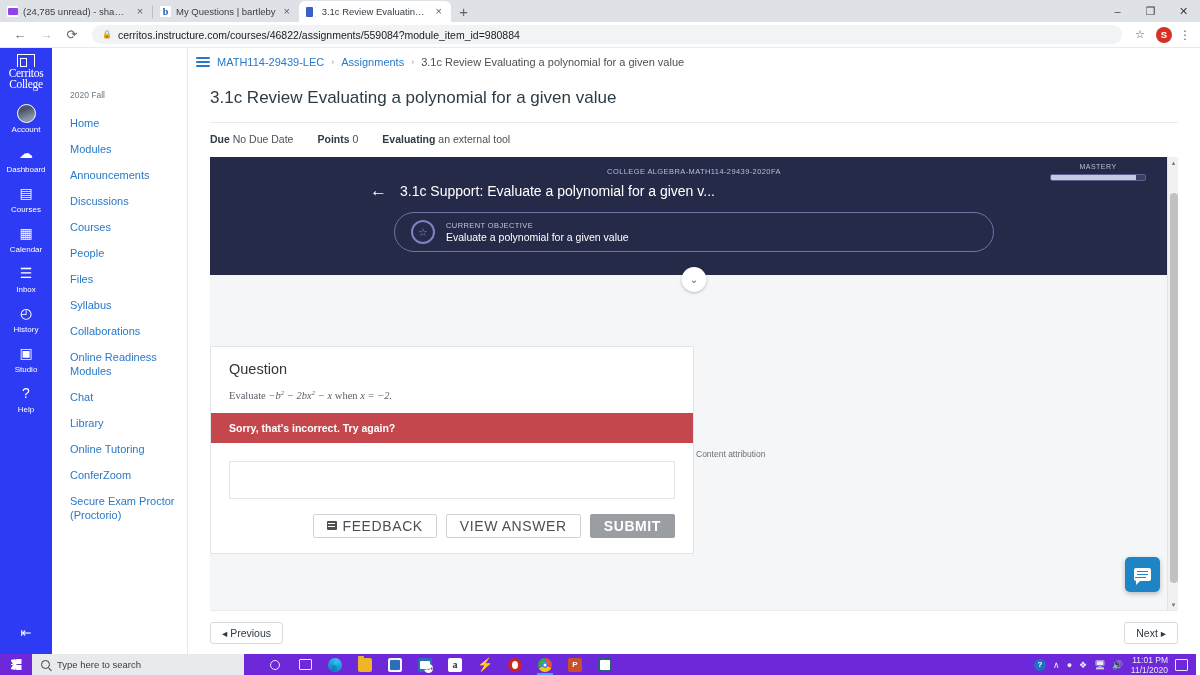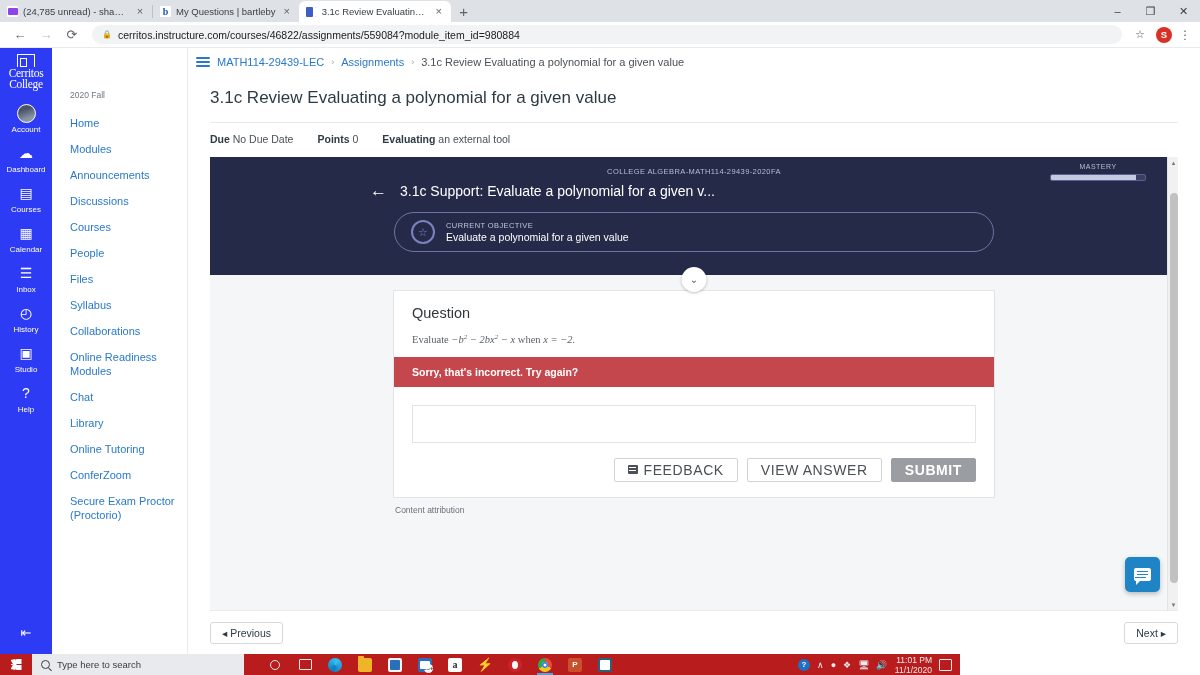--- a/index.html
+++ b/index.html
@@ -240,21 +240,21 @@
     position: absolute; left: 50%; top: 110px;
     transform: translateX(-50%);
     width: 25px; height: 25px; border-radius: 50%;
     background: #fff; box-shadow: 0 1px 3px rgba(0,0,0,0.25);
     display: flex; align-items: center; justify-content: center;
     font-size: 10px; color: #5a6068; z-index: 5;
   }
 
   .lti-body {
     flex: 1; background: #f5f6f7;
-    display: flex; flex-direction: column;
+    display: flex; flex-direction: row;
     align-items: center; padding-top: 15px;
     position: relative; min-height: 0;
   }
   .q-card {
     width: 602px; background: #fff;
     border: 1px solid #e2e4e6;
   }
   .q-head { padding: 14px 18px 0 18px; }
   .q-title { font-size: 14.5px; color: #32363a; font-weight: 400; }
   .q-formula {
@@ -344,21 +344,21 @@
   }
   .pager-btn {
     border: 1px solid #d6d9db; background: #fff;
     font-size: 10.5px; color: #2d3b45; padding: 4px 11px;
     border-radius: 3px; font-family: "Liberation Sans", sans-serif;
   }
 
   
   .taskbar {
     position: absolute; left: 0; bottom: 0;
-    width: 960px; height: 21px; background: #b91c1c;
+    width: 1196px; height: 21px; background: #6d28d9;
     display: flex; align-items: center;
   }
   .start-btn {
     width: 32px; height: 21px; display: flex;
     align-items: center; justify-content: center;
   }
   .win-logo {
     width: 11px; height: 11px;
     background: #fff;
     clip-path: polygon(0 1px,5px 0,5px 5px,0 5px,0 6px,5px 6px,5px 11px,0 10px,

